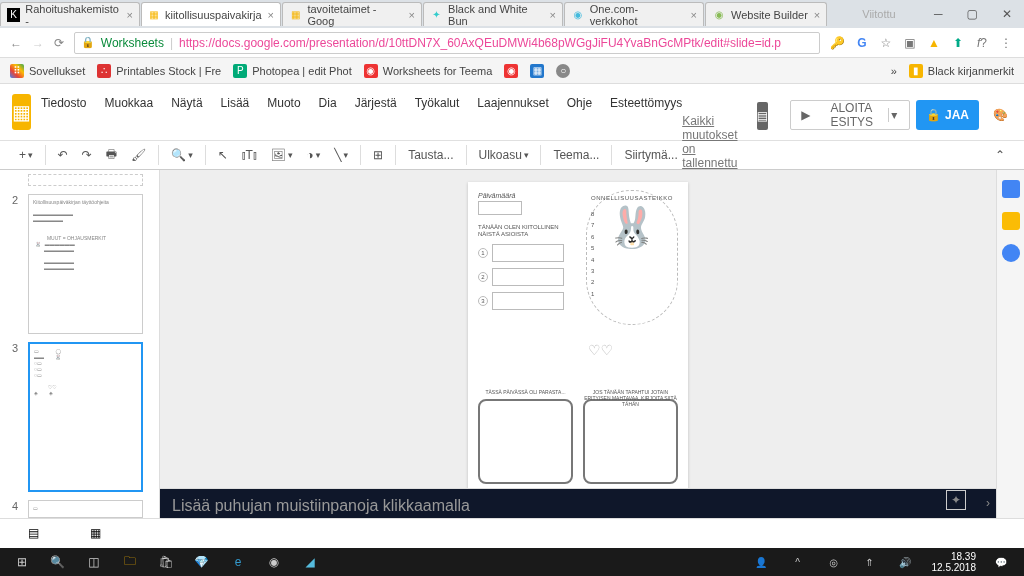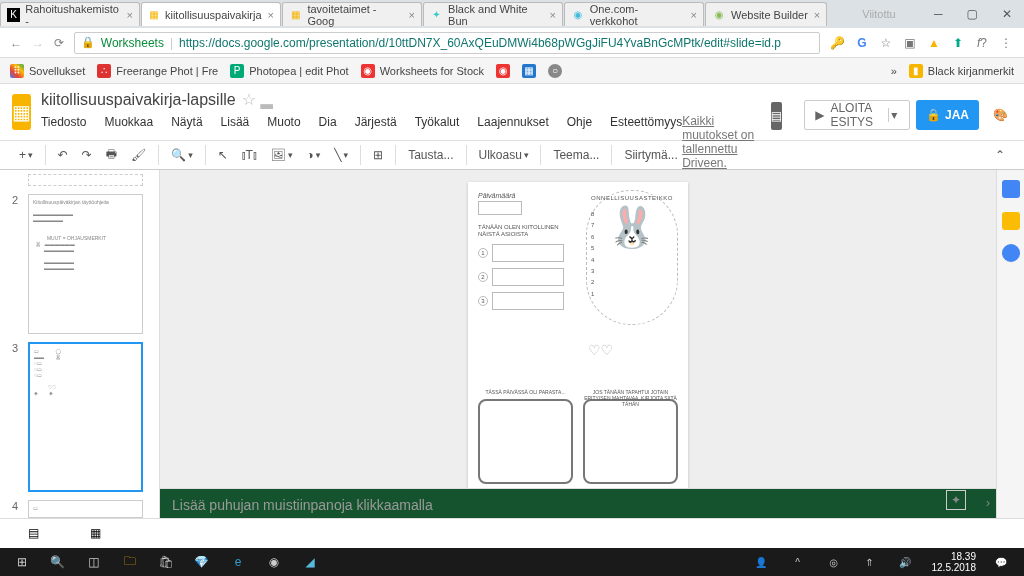--- a/index.html
+++ b/index.html
@@ -13,21 +13,21 @@
 .newtab{color:#666;padding:0 8px}
 .winctrl{margin-left:auto;display:flex;color:#555}
 .winctrl span{padding:0 12px}
 .viittou{font-size:11px;color:#aaa;margin:0 18px}
 
 .addrbar{height:30px;display:flex;align-items:center;padding:0 10px;gap:10px;border-bottom:1px solid #ddd}
 .nav-ic{color:#888}
 .url-box{flex:1;display:flex;align-items:center;height:22px;border:1px solid #ccc;border-radius:2px;font-size:12px;padding:0 6px}
 .lock{color:#0a8b3b;font-size:11px}
 .sec-txt{color:#0a8b3b;margin:0 6px}
-.url{color:#0f766e}
+.url{color:#ec4899}
 .ext-ic{display:flex;gap:8px;color:#777;align-items:center}
 .exic{width:16px;height:16px;display:inline-flex;align-items:center;justify-content:center}
 
 .bkbar{height:26px;display:flex;align-items:center;padding:0 10px;gap:12px;font-size:11px;color:#444;border-bottom:1px solid #ddd;background:#f5f5f5}
 .bk{display:inline-flex;align-items:center;gap:5px}
 .bkic{width:14px;height:14px;border-radius:2px;display:inline-flex;align-items:center;justify-content:center;font-size:10px;color:#fff}
 
 .docs-header{height:56px;display:flex;padding:6px 12px}
 .docs-logo{width:36px;height:36px;background:#f7b500;border-radius:3px;display:flex;align-items:center;justify-content:center;color:#fff;font-size:20px;margin-right:10px;margin-top:4px}
 .docs-title-area{flex:1}
@@ -50,21 +50,21 @@
 .main-area{display:flex;height:calc(576px - 28px - 30px - 26px - 56px - 30px - 30px - 28px);background:#eee}
 .thumbs{width:160px;background:#fff;border-right:1px solid #ddd;overflow:hidden;padding:4px 12px}
 .thumb-row{display:flex;gap:6px;margin-bottom:8px}
 .thumb-num{font-size:11px;color:#666;width:10px}
 .thumb{width:115px;border:1px solid #ccc;background:#fff}
 .thumb.sel{border:2px solid #2196f3}
 .thumb-content{font-size:5px;color:#888;padding:4px}
 
 .canvas-wrap{flex:1;position:relative;background:#eee;display:flex;justify-content:center;padding-top:12px}
 .slide{width:220px;height:310px;background:#fff;box-shadow:0 1px 3px rgba(0,0,0,.2);position:relative;padding:10px;font-size:7px;color:#555}
-.speaker-notes{position:absolute;bottom:0;left:0;right:0;height:30px;background:#14532d;border-top:1px solid #ddd;padding:8px 12px;font-size:14px;color:#999}
+.speaker-notes{position:absolute;bottom:0;left:0;right:0;height:30px;background:#0f172a;border-top:1px solid #ddd;padding:8px 12px;font-size:16px;color:#999}
 .pres-ic{position:absolute;bottom:8px;right:30px;width:20px;height:20px;border:1px solid #ccc;display:flex;align-items:center;justify-content:center;color:#888}
 .nav-slide{position:absolute;bottom:8px;right:6px;color:#888}
 
 .explore{width:28px;background:#f5f5f5;border-left:1px solid #ddd;display:flex;flex-direction:column;align-items:center;gap:14px;padding-top:10px}
 .exp-ic{width:18px;height:18px;border-radius:3px}
 
 .explorer-bar{height:30px;background:#fff;border-top:1px solid #ddd;display:flex;align-items:center;padding:0 28px;gap:46px}
 .exp-view{width:16px;height:16px}
 
 .taskbar{height:28px;background:#1a1a1a;display:flex;align-items:center;padding:0 4px}
@@ -156,67 +156,66 @@
   </div>
 </div>
 
 <div class="bkbar">
   <span class="bk">
       <span class="bkic" style="background:linear-gradient(45deg,#4285f4,#ea4335,#fbbc05,#34a853)">⠿</span>
       <span>Sovellukset</span>
     </span>
   <span class="bk">
       <span class="bkic" style="background:#d33">∴</span>
-      <span>Freerange Phot | Fre</span>
+      <span>Printables Stock | Fre</span>
     </span>
   <span class="bk">
       <span class="bkic" style="background:#0a7">P</span>
       <span>Photopea | edit Phot</span>
     </span>
   <span class="bk">
       <span class="bkic" style="background:#e33">◉</span>
-      <span>Worksheets for Stock</span>
+      <span>Worksheets for Teema</span>
     </span>
   <span class="bk">
       <span class="bkic" style="background:#e33">◉</span>
     </span>
   <span class="bk">
       <span class="bkic" style="background:#27c">▦</span>
     </span>
   <span class="bk">
       <span class="bkic" style="background:#888;border-radius:50%">○</span>
     </span>
   <span style="margin-left:auto">»</span>
   <span class="bk">
       <span class="bkic" style="background:#f7b500">▮</span>
       <span>Black kirjanmerkit</span>
     </span>
 </div>
 
 <div class="docs-header">
   <div class="docs-logo">▦</div>
   <div class="docs-title-area">
-    <div class="doc-title"><span>kiitollisuuspaivakirja-lapsille</span><span class="star">☆</span> <span style="color:#bbb">▂</span></div>
     <div class="menus">
       <span>Tiedosto</span>
       <span>Muokkaa</span>
       <span>Näytä</span>
       <span>Lisää</span>
       <span>Muoto</span>
       <span>Dia</span>
       <span>Järjestä</span>
       <span>Työkalut</span>
       <span>Laajennukset</span>
       <span>Ohje</span>
       <span>Esteettömyys</span>
     </div>
   </div>
   <div class="autosave">Kaikki muutokset on tallennettu Driveen.</div>
   <div class="comments-ic">▤</div>
-  <div class="present-btn">▶ <span style="margin-left:6px">ALOITA ESITYS</span><span class="dd">▾</span></div>
+  <div class="present-btn">▶ <span style="margin-left:20px">ALOITA ESITYS</span><span class="dd">▾</span></div>
   <div class="share-btn">🔒 <span style="margin-left:4px">JAA</span></div>
   <div class="paint-ic">🎨</div>
 </div>
 
 <div class="toolbar">
   <span class="tb">+<span class="tbdd">▾</span></span>
   <span class="tbsep"></span>
   <span class="tb">↶</span>
   <span class="tb">↷</span>
   <span class="tb">🖶</span>

